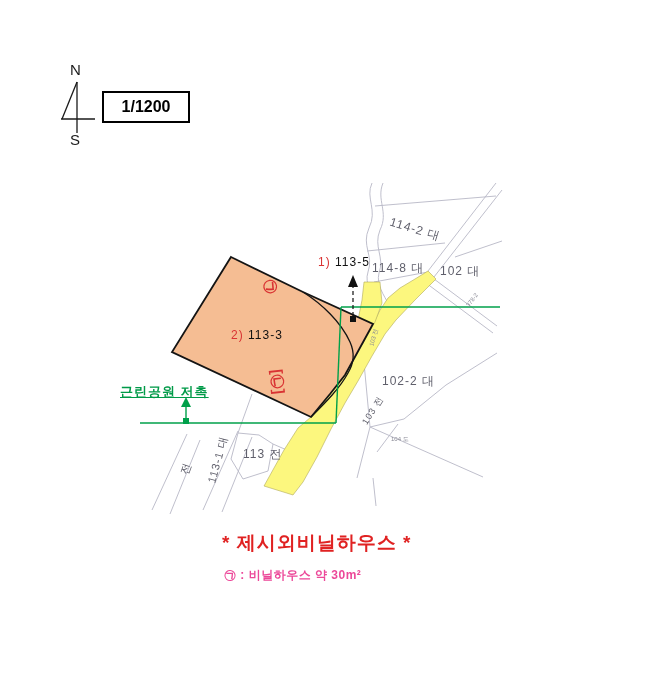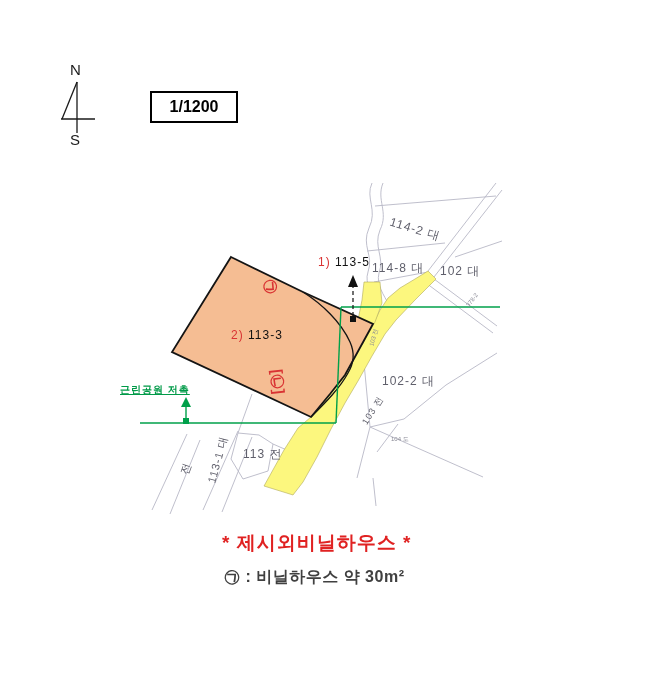--- a/index.html
+++ b/index.html
@@ -2,28 +2,28 @@
 <html><head>
 <meta charset="utf-8">
 <style>
   html,body{margin:0;padding:0;background:#fff;}
   #page{position:relative;width:662px;height:700px;background:#ffffff;overflow:hidden;
         font-family:"Liberation Sans", sans-serif;}
   #map-svg{position:absolute;left:0;top:0;}
   .abs{position:absolute;white-space:nowrap;}
   .compass-letter{font-size:15px;color:#1a1a1a;font-weight:500;}
   .scale-box{left:102px;top:91px;width:84px;height:28px;border:2px solid #000;background:#fff;
-             display:flex;align-items:center;justify-content:center;font-weight:bold;font-size:16px;color:#000;margin-left:48px;}
+             display:flex;align-items:center;justify-content:center;font-weight:bold;font-size:16px;color:#000;}
   .parcel-label{font-size:12px;color:#5f5f6b;letter-spacing:1px;}
   .subject-label{font-size:12px;letter-spacing:1px;color:#111;}
   .red{color:#d93333;}
   .mark{color:#d93333;font-weight:bold;font-size:15px;line-height:1;}
-  .park-note{font-size:10px;font-weight:bold;color:#009a48;text-decoration:underline;letter-spacing:1px;}
+  .park-note{font-size:13px;font-weight:bold;color:#009a48;text-decoration:underline;letter-spacing:1px;}
   .legend-title{font-size:19px;font-weight:bold;color:#e02222;letter-spacing:1px;}
-  .legend-line{font-size:16px;font-weight:bold;color:#404040;letter-spacing:0.5px;}
+  .legend-line{font-size:12px;font-weight:bold;color:#ec4899;letter-spacing:0.5px;}
   .tiny{color:#8a8a96;letter-spacing:0;}
 </style>
 </head>
 <body>
 
 <div id="page">
 
   <svg id="map-svg" width="662" height="700" viewBox="0 0 662 700">
 
     <g stroke="#1a1a1a" stroke-width="1.3" fill="none">

